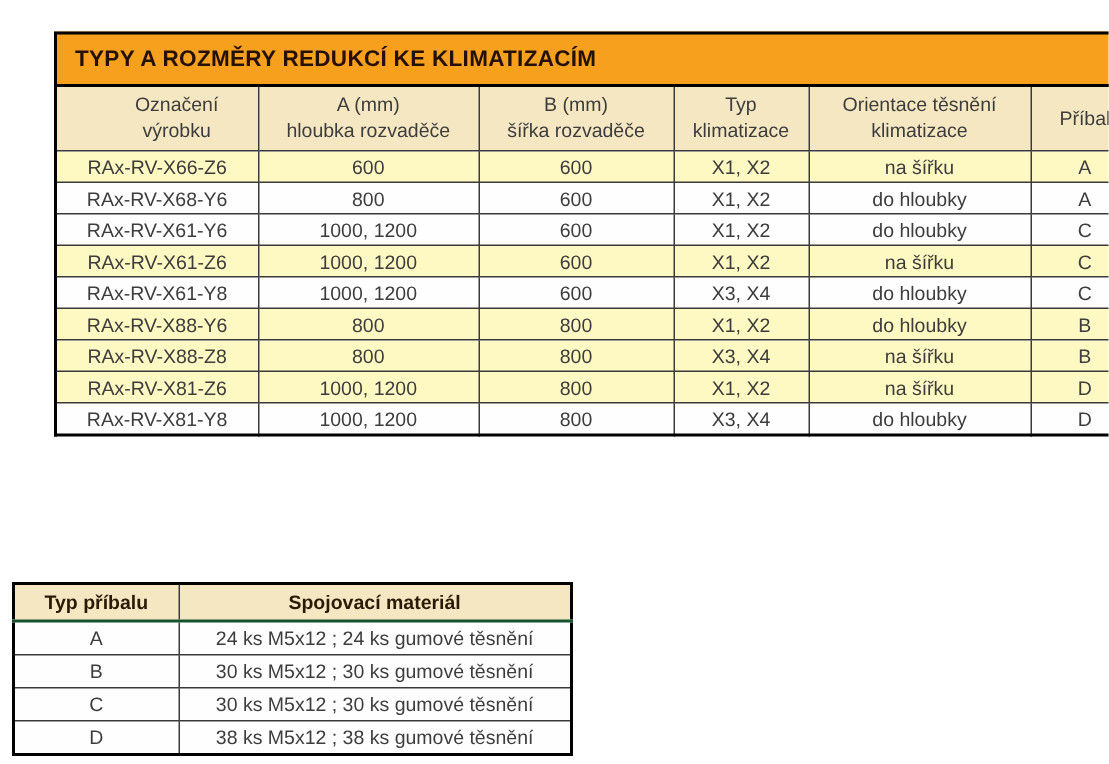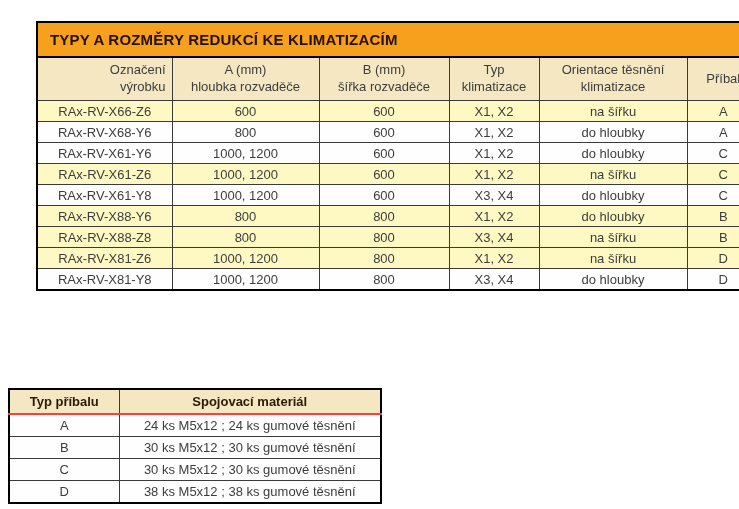--- a/index.html
+++ b/index.html
@@ -55,21 +55,21 @@
   .dim-table thead th {
     background: #F5E7C2;
     font-weight: normal;
     height: 40px;
     white-space: pre-line;
     line-height: 1.3;
     padding: 1px 6px;
     vertical-align: middle;
   }
   .dim-table thead th.left {
-    text-align: right;
+    text-align: center;
     padding-left: 32px;
   }
   .dim-table tbody td {
     height: 20px;
     padding: 0 4px;
     background: #FEFEFE;
     white-space: nowrap;
   }
   .dim-table tbody tr.shaded td {
     background: #fef9c3;
@@ -80,21 +80,21 @@
     top: 388px;
     width: 372px;
     border: 2px solid #000000;
   }
   .acc-table thead th {
     background: #F5E7C2;
     font-weight: bold;
     color: #2b1a05;
     height: 21px;
     padding: 1px 2px;
-    border-bottom: 2px solid #ef4444;
+    border-bottom: 2px solid #14532d;
   }
   .acc-table tbody td {
     height: 21px;
     padding: 0 6px;
     background: #FEFEFE;
     white-space: nowrap;
   }
 </style>
 </head>
 <body>

